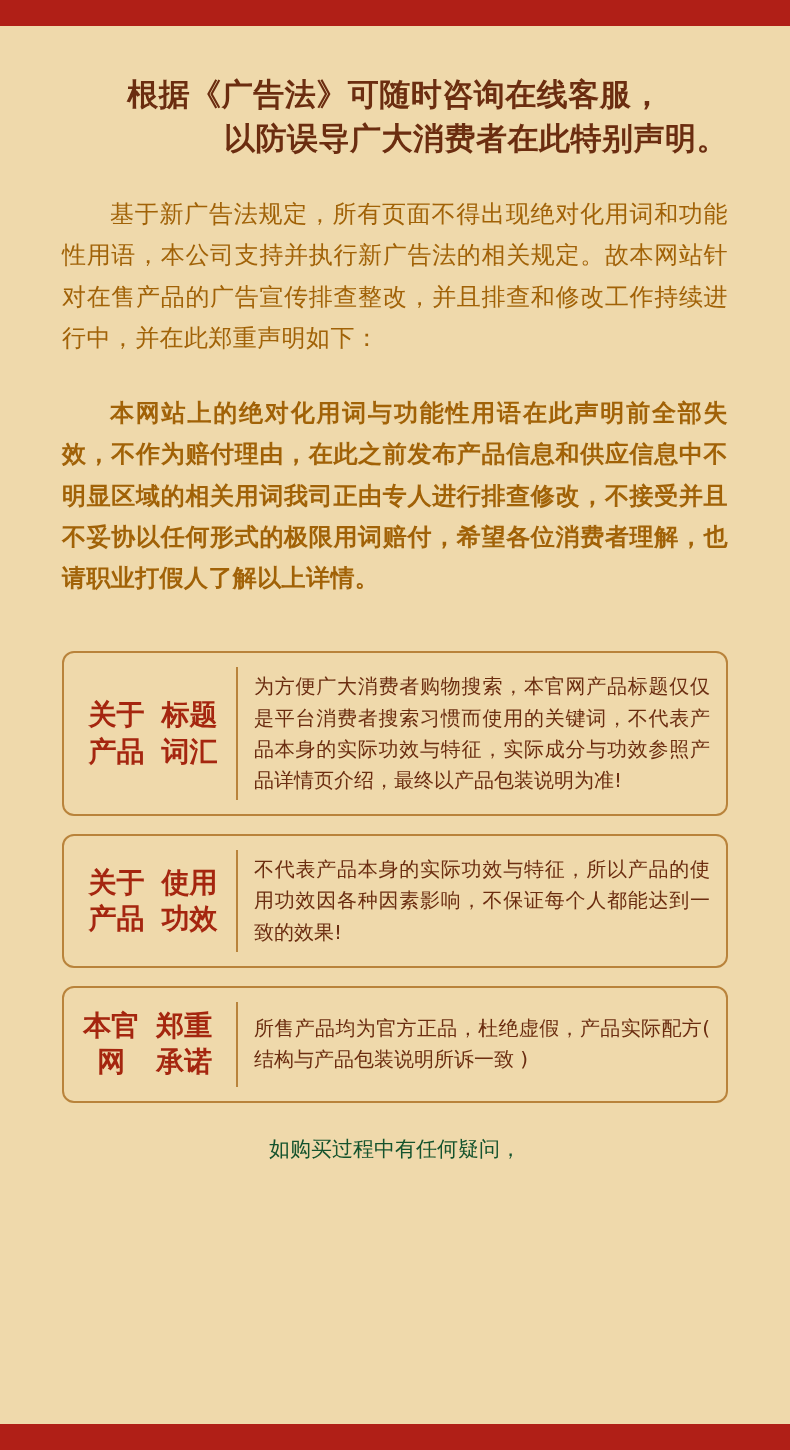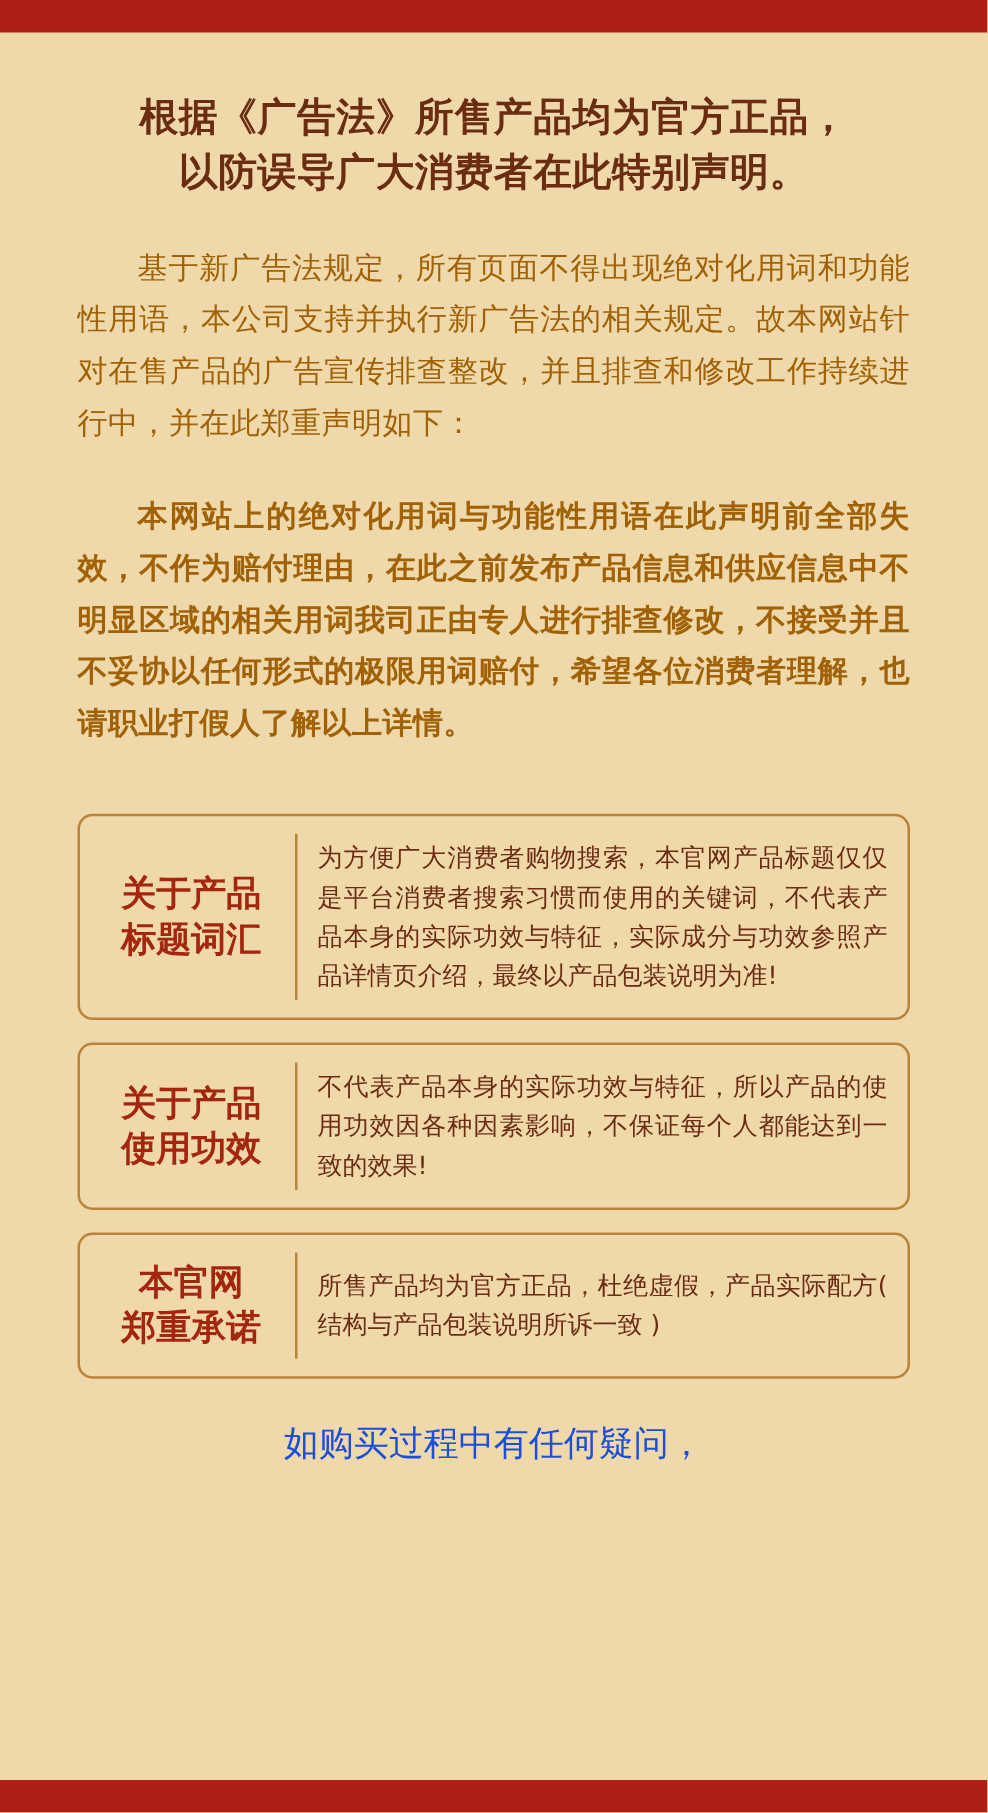--- a/index.html
+++ b/index.html
@@ -42,20 +42,21 @@
     text-align: center;
     font-weight: bold;
     font-size: 31px;
     line-height: 1.42;
     color: #6b2d10;
     letter-spacing: 0.5px;
     margin: 0 0 34px 0;
   }
   .headline .l2 {
     display: block;
+    text-align: right;
   }
   .para {
     font-size: 24px;
     line-height: 1.72;
     color: #a16207;
     text-indent: 2em;
     margin: 0 0 26px 0;
     text-align: justify;
     letter-spacing: 0.4px;
   }
@@ -74,21 +75,21 @@
     border: 2px solid #b9833b;
     border-radius: 12px;
     display: flex;
     align-items: stretch;
     padding: 14px 16px 14px 6px;
     box-sizing: border-box;
   }
   .card-title {
     flex: 0 0 168px;
     display: flex;
-    flex-direction: column;
+    flex-direction: row;
     justify-content: center;
     align-items: center;
     text-align: center;
     font-weight: bold;
     font-size: 28px;
     line-height: 1.30;
     color: #a5260f;
     border-right: 2px solid #b9833b;
     padding: 6px 10px;
     box-sizing: border-box;
@@ -99,39 +100,39 @@
     font-size: 20px;
     line-height: 1.56;
     color: #6b2d10;
     text-align: justify;
     display: flex;
     align-items: center;
   }
   .footer {
     margin-top: 30px;
     text-align: center;
-    font-size: 28px;
+    font-size: 21px;
     line-height: 1.6;
-    color: #1d4ed8;
+    color: #14532d;
   }
   .footer div {
     display: block;
   }
 </style>
 </head>
 <body>
 
 <div class="page">
 
   <div class="top-bar"></div>
 
   <div class="content">
 
     <h1 class="headline">
-      <span class="l1">根据《广告法》所售产品均为官方正品，</span>
+      <span class="l1">根据《广告法》可随时咨询在线客服，</span>
       <span class="l2">以防误导广大消费者在此特别声明。</span>
     </h1>
 
     <p class="para first">基于新广告法规定，所有页面不得出现绝对化用词和功能性用语，本公司支持并执行新广告法的相关规定。故本网站针对在售产品的广告宣传排查整改，并且排查和修改工作持续进行中，并在此郑重声明如下：</p>
     <p class="para second">本网站上的绝对化用词与功能性用语在此声明前全部失效，不作为赔付理由，在此之前发布产品信息和供应信息中不明显区域的相关用词我司正由专人进行排查修改，不接受并且不妥协以任何形式的极限用词赔付，希望各位消费者理解，也请职业打假人了解以上详情。</p>
 
     <div class="cards">
 
       <div class="card">
         <div class="card-title">

